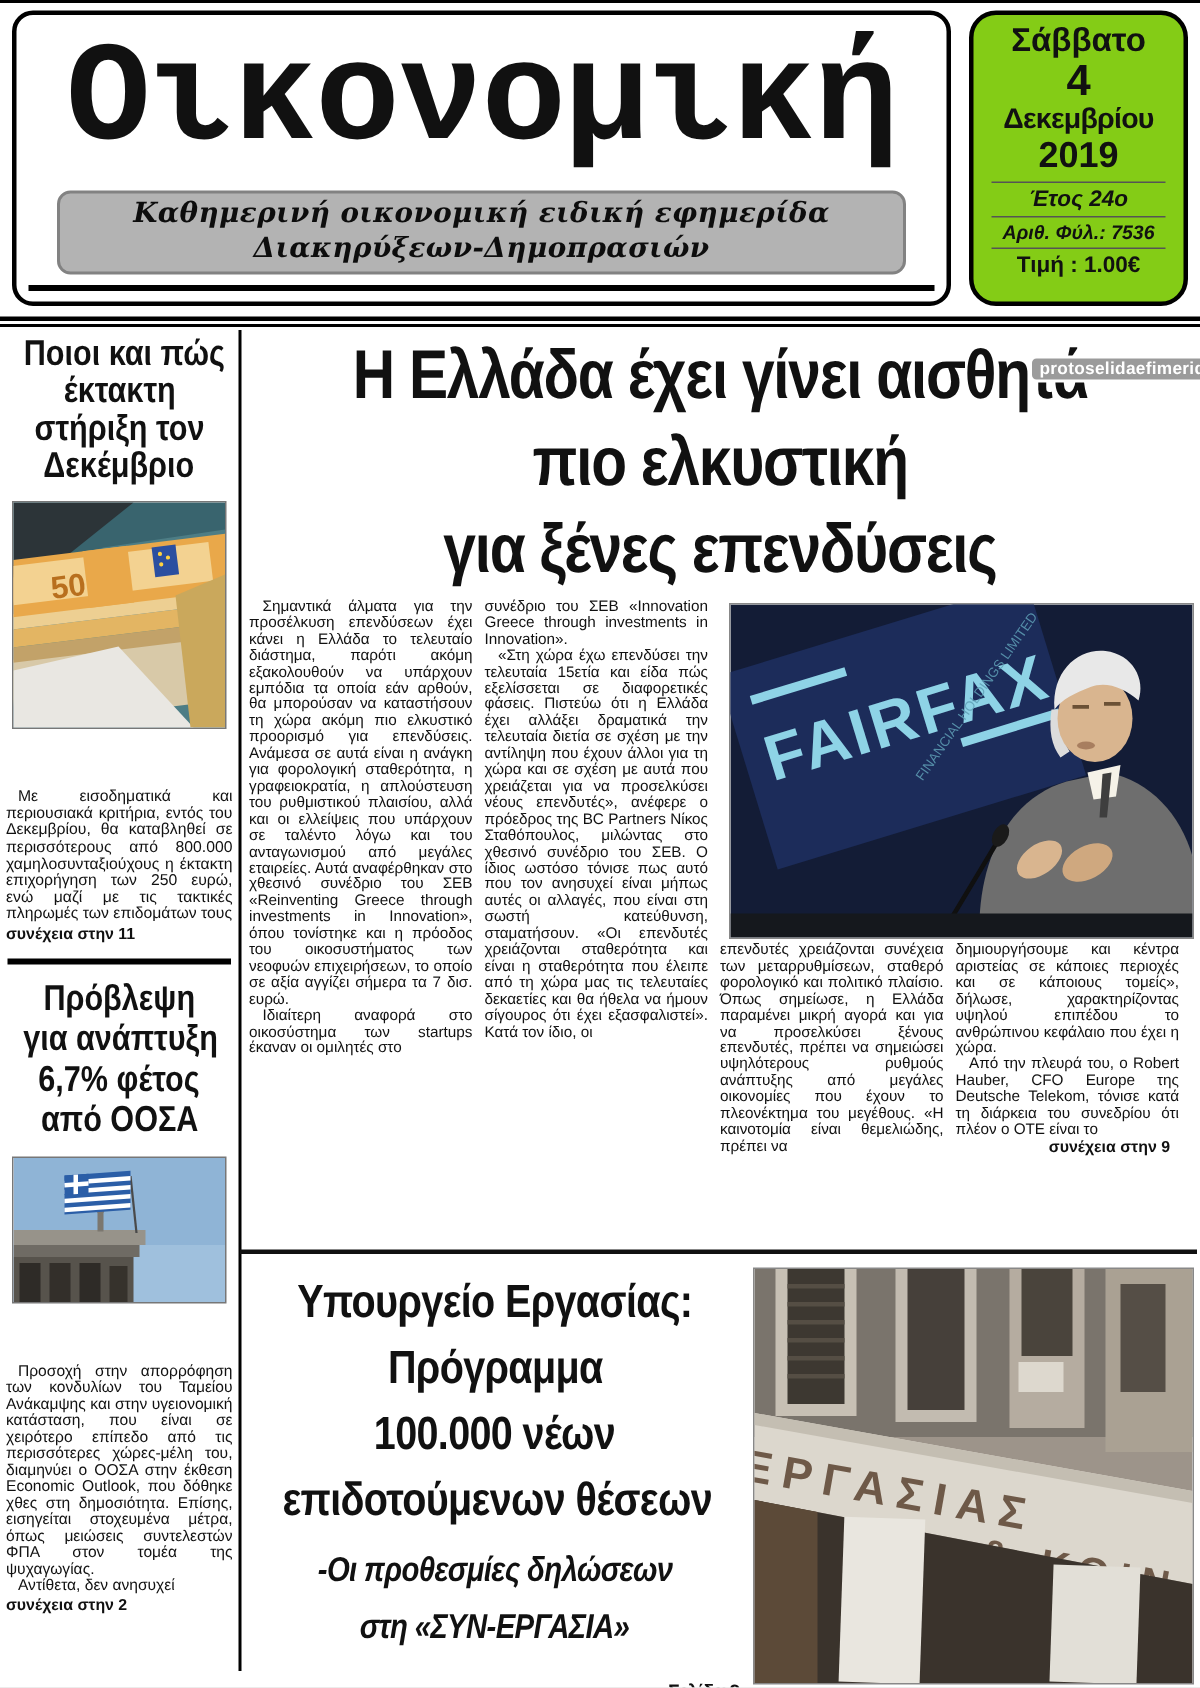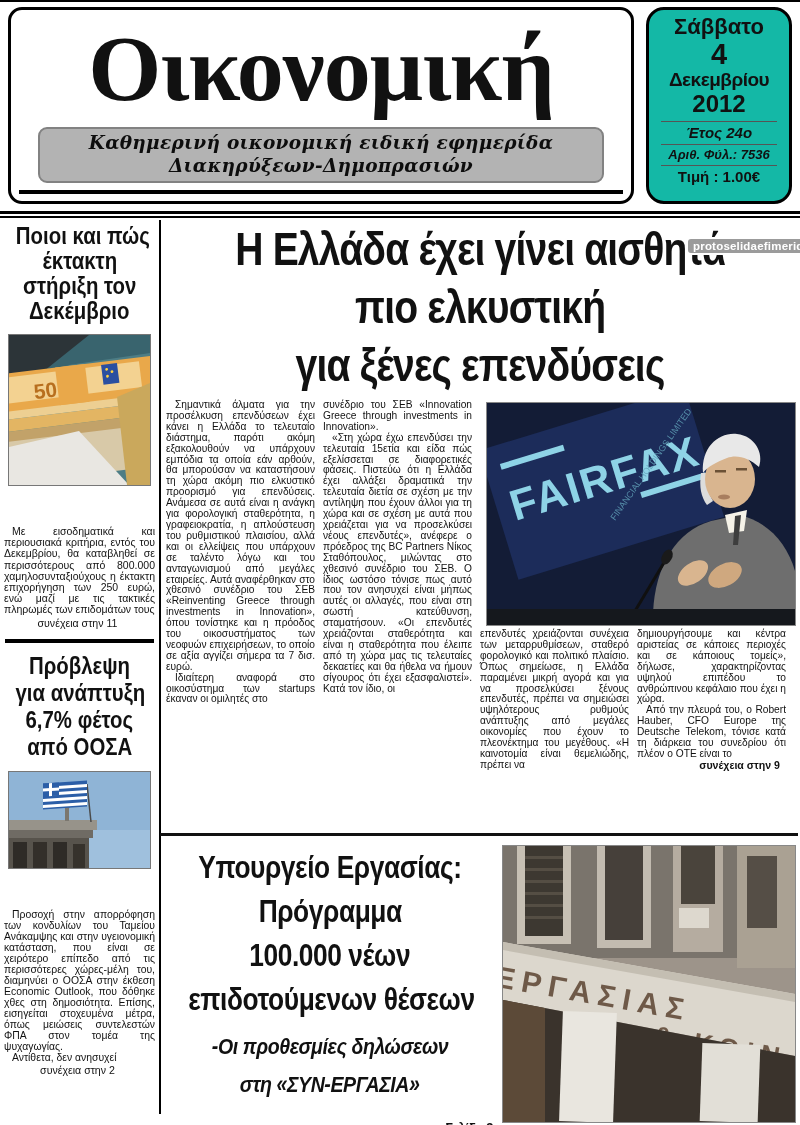--- a/index.html
+++ b/index.html
@@ -10,39 +10,39 @@
   }
   .topline { position:absolute; left:0; top:0; width:800px; height:2px; background:#000; }
 
   
   .masthead {
     position:absolute; left:8px; top:7px; width:626px; height:197px;
     border:3px solid #000; border-radius:14px; box-sizing:border-box;
     text-align:center; overflow:hidden; background:#fff;
   }
   .mh-title {
-    font-family:Liberation Serif, serif; font-weight:bold;
+    font-family:Liberation Mono, monospace; font-weight:bold;
     font-size:94px; line-height:112px; margin-top:2px; letter-spacing:-1px;
   }
   .mh-subtitle {
     margin:3px 27px 0; background:#b3b3b3; border:2px solid #828282; border-radius:9px;
     font-family:"DejaVu Serif",serif; font-weight:bold; font-size:18.5px;
     line-height:1.25; padding:2px 0 4px; letter-spacing:0.3px; color:#0d0d0d;font-style:italic;
   }
   .mh-rule { height:4px; background:#000; margin:7px 8px 0; }
   .mh-address {
     font-family:"Liberation Serif","DejaVu Serif",serif; font-weight:bold;
     font-size:17.5px; margin-top:5px; letter-spacing:0.2px;
   }
 
   
   .datebox {
     position:absolute; left:646px; top:7px; width:146px; height:197px;
     border:3px solid #000; border-radius:18px; box-sizing:border-box;
-    text-align:center; font-weight:bold; padding-top:5px; background:#14b8a6;
+    text-align:center; font-weight:bold; padding-top:5px; background:#84cc16;
   }
   .db-day   { font-size:22px; line-height:24px; }
   .db-num   { font-size:29px; line-height:30px; }
   .db-month { font-size:19px; line-height:21px; letter-spacing:-0.5px; }
   .db-year  { font-size:24px; line-height:28px; }
   .db-sep   { border-top:1px solid #555; margin:3px 12px 2px; }
   .db-etos  { font-style:italic; font-size:15px; line-height:17px; }
   .db-issue { font-style:italic; font-size:13px; line-height:15px; }
   .db-price { font-size:15px; line-height:17px; }
 
@@ -53,21 +53,21 @@
   .mid-rule  { position:absolute; left:160px; top:833px; width:638px; height:3px; background:#111; }
 
   
   .sidebar { position:absolute; left:4px; top:223px; width:151px; }
   .sb-hl { font-weight:bold; text-align:center; font-size:24px; line-height:25px; }
   .ln { white-space:nowrap; }
   .ln span { display:inline-block; transform:scaleX(0.85); transform-origin:center; white-space:nowrap; }
   .sb-photo { display:block; margin:11px auto 8px; border:1px solid #777; }
   .sb-body { font-size:10.5px; line-height:11.2px; text-align:justify;margin-top:40px; }
   .sb-body p { margin:0; text-indent:8px; }
-  .sb-cont { font-weight:normal; font-size:10.6px; text-align:center; padding-right:4px; margin-top:1px; }
+  .sb-cont { font-weight:bold; font-size:10.6px; text-align:left; padding-right:4px; margin-top:1px; }
   .sb-div { height:4px; background:#000; margin:10px 1px 9px; }
 
   
   .main-hl {
     position:absolute; left:163px; top:220px; width:634px; text-align:center;
     font-weight:bold; font-size:46px; line-height:58px; letter-spacing:-1px;
   }
   .watermark {
     position:absolute; left:686px; top:237px; background:#9b9b9b; color:#fff;
     border:2px solid #fff; border-radius:5px; font-size:11.5px; font-weight:bold;
@@ -102,21 +102,21 @@
     <div class="mh-title">Οικονομική</div>
     <div class="mh-subtitle">Καθημερινή οικονομική ειδική εφημερίδα Διακηρύξεων-Δημοπρασιών</div>
     <div class="mh-rule"></div>
     <div class="mh-address">Βαλτετσίου 26 - Τ.Κ. 54453 - ΘΕΣ/ΝΙΚΗ - Τηλ.: 2310 952232 FAX: 2310 952233</div>
   </div>
 
   <div class="datebox">
     <div class="db-day">Σάββατο</div>
     <div class="db-num">4</div>
     <div class="db-month">Δεκεμβρίου</div>
-    <div class="db-year">2012</div>
+    <div class="db-year">2019</div>
     <div class="db-sep"></div>
     <div class="db-etos">Έτος 24ο</div>
     <div class="db-sep"></div>
     <div class="db-issue">Αριθ. Φύλ.: 7536</div>
     <div class="db-sep"></div>
     <div class="db-price">Τιμή : 1.00€</div>
   </div>
 
   <div class="double-rule">
     <div class="dr1"></div>

